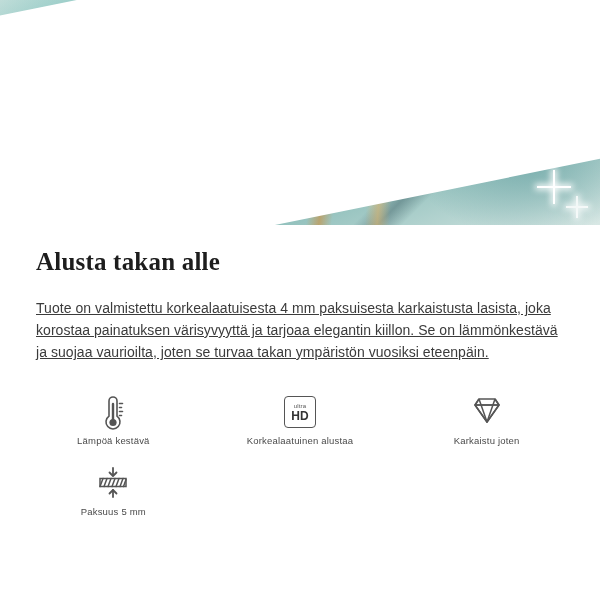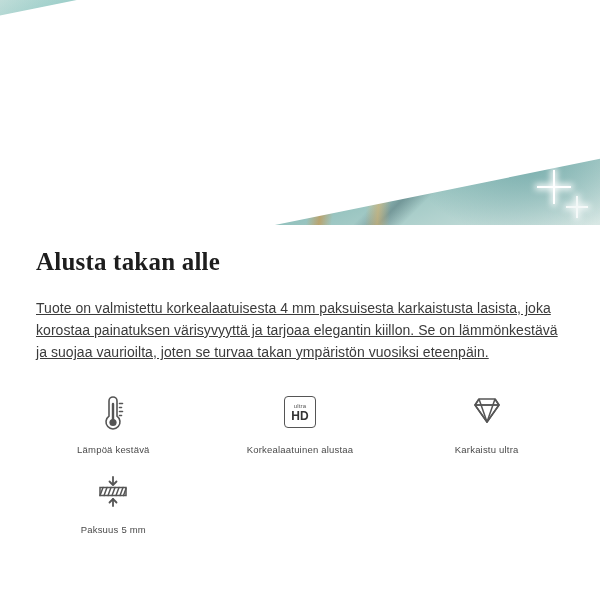--- a/index.html
+++ b/index.html
@@ -147,21 +147,20 @@
     align-items: center;
     justify-content: flex-start;
   }
   .feature-icon {
     height: 46px;
     display: flex;
     align-items: center;
     justify-content: center;
   }
   .feature-label {
-    margin-top: 9px;
     font-size: 9.5px;
     color: #4a4a4a;
     text-align: center;
     letter-spacing: 0.2px;
   }
   .ultrahd-box {
     width: 30px;
     height: 30px;
     border: 1.6px solid #555;
     border-radius: 4px;
@@ -224,21 +223,21 @@
     <div class="feature">
       <div class="feature-icon">
         <svg width="42" height="40" viewBox="0 0 42 40" fill="none" stroke="#555" stroke-width="1.5" stroke-linejoin="round">
           <path d="M9 13h24l-12 17L9 13z"></path>
           <path d="M9 13l4-6h16l4 6"></path>
           <path d="M13 7l-4 6 12 17 12-17-4-6"></path>
           <path d="M13 7l8 23 8-23"></path>
           <path d="M9 13h24"></path>
         </svg>
       </div>
-      <div class="feature-label">Karkaistu ultra</div>
+      <div class="feature-label">Karkaistu joten</div>
     </div>
 
 
     <div class="feature">
       <div class="feature-icon">
         <svg width="42" height="40" viewBox="0 0 42 40" fill="none" stroke="#555" stroke-width="1.5" stroke-linecap="round">
           <path d="M21 5v7" stroke-width="1.8"></path>
           <path d="M17.5 9.5L21 13l3.5-3.5" stroke-width="1.8" stroke-linejoin="round"></path>
           <rect x="8" y="15.5" width="26" height="8"></rect>
           <path d="M11 15.5l-3 8M15 15.5l-3 8M19 15.5l-3 8M23 15.5l-3 8M27 15.5l-3 8M31 15.5l-3 8M34 16.5l-2.5 7"></path>

